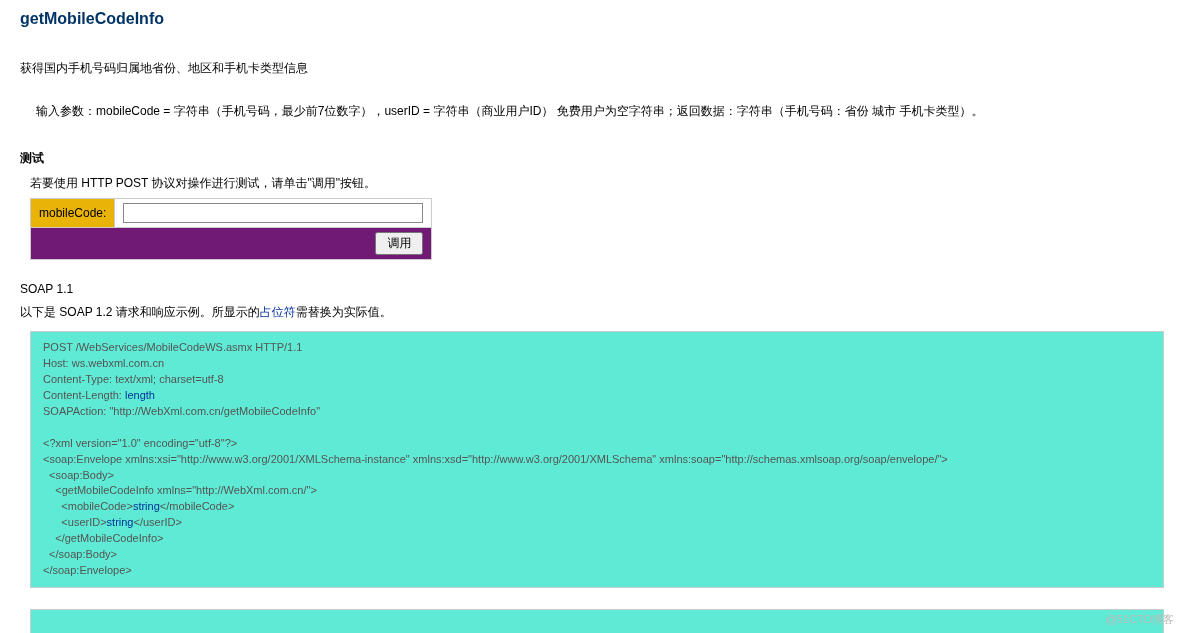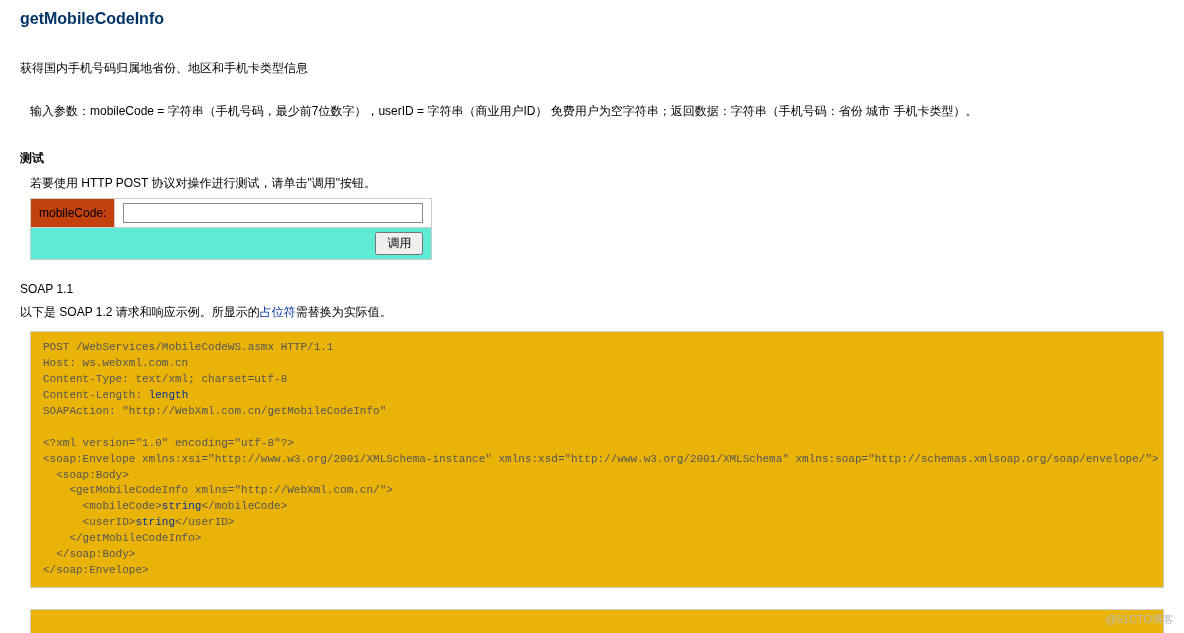--- a/index.html
+++ b/index.html
@@ -16,21 +16,21 @@
     font-weight: bold;
     color: #003366;
     margin: 0 0 32px 0;
   }
   .section-heading {
     font-weight: normal;
     font-size: 12px;
     margin: 0 0 26px 0;
   }
   .intro-desc {
-    margin: 0 0 8px 10px;
+    margin: 0 0 8px 16px;
     font-size: 12px;
   }
   .test-heading {
     font-weight: bold;
     margin: 30px 0 8px 0;
   }
   .test-desc {
     margin: 0 0 6px 10px;
   }
   table.params {
@@ -47,54 +47,54 @@
     padding: 3px 8px;
     font-size: 12px;
   }
   table.params td {
     border: 1px solid #ccc;
     padding: 4px 8px;
     background: #fff;
     font-size: 12px;
   }
   table.params td.label-cell {
-    background: #c2410c;
+    background: #eab308;
     white-space: nowrap;
   }
   table.params input[type=text] {
     width: 290px;
     border: 1px solid #888;
     padding: 2px 4px;
     font-size: 12px;
   }
   table.params .btn-cell {
     text-align: right;
-    background: #5eead4;
+    background: #701a75;
   }
   table.params input[type=button] {
     font-size: 12px;
     padding: 1px 10px;
   }
   .soap-heading {
     font-weight: normal;
     margin: 22px 0 8px 0;
   }
   .soap-desc {
     margin: 0 0 10px 0;
   }
   .placeholder-link, .value-link {
     color: #003399;
     text-align: center;
   }
   pre.codebox {
-    background: #eab308;
+    background: #5eead4;
     border: 1px solid #ccc;
     padding: 8px 12px;
     margin: 0 0 21px 10px;
-    font-family: Liberation Mono, monospace;
+    font-family: Liberation Sans, sans-serif;
     font-size: 11px;
     line-height: 1.45;
     white-space: pre;
     overflow-x: auto;
     color: #555;
   }
   pre.codebox .v { color: #003399; }
   .watermark {
     position: fixed;
     right: 10px;

